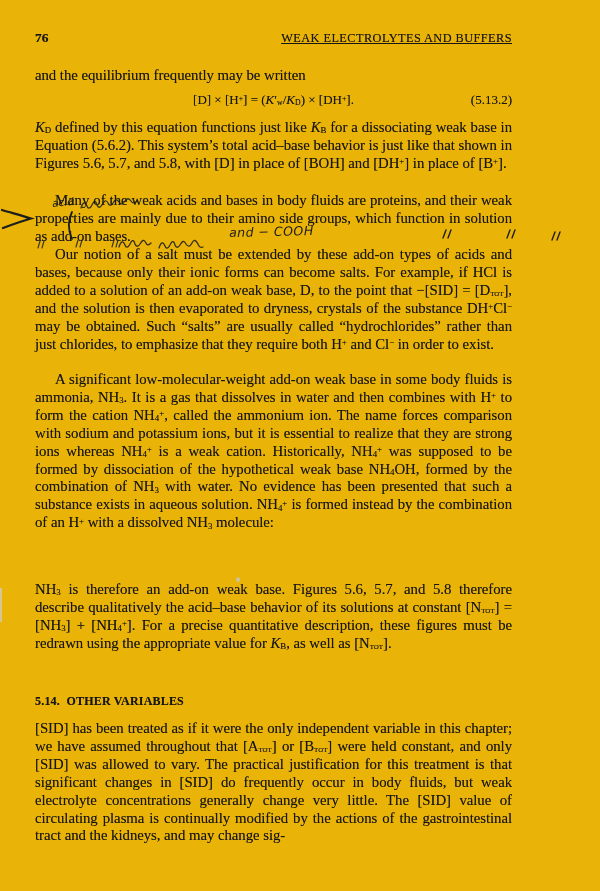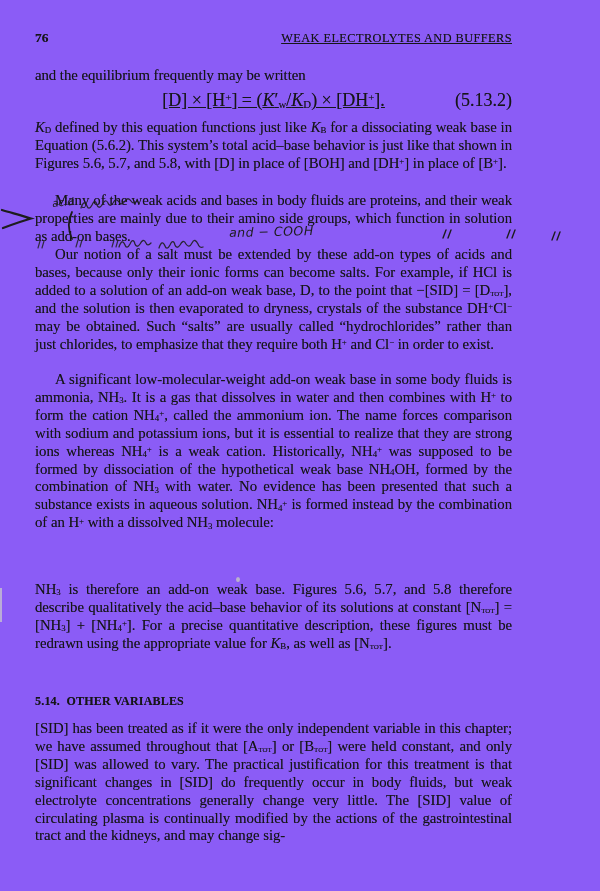--- a/index.html
+++ b/index.html
@@ -1,34 +1,34 @@
 <!DOCTYPE html>
 <html><head>
 <meta charset="utf-8">
 <style>
   html,body{margin:0;padding:0;background:#ffffff;}
   .page{
-    position:relative;width:600px;height:891px;background:#8b5cf6;
+    position:relative;width:600px;height:891px;background:#eab308;
     font-family:"Liberation Serif","DejaVu Serif",serif;color:#161616;overflow:hidden;
   }
   .hdr{position:absolute;top:30px;left:35px;width:477px;display:flex;justify-content:space-between;align-items:baseline;}
   .pgnum{font-weight:700;font-size:13.5px;text-shadow:0 0 .35px rgba(0,0,0,.5);}
   .rh{font-size:12.3px;letter-spacing:.45px;text-shadow:0 0 .3px rgba(0,0,0,.5);text-decoration:underline;}
   .t{
     position:absolute;left:35px;width:477px;margin:0;
     font-size:14.8px;line-height:17.9px;letter-spacing:-.05px;
     text-shadow:0 0 .35px rgba(0,0,0,.45);
   }
   .j{text-align:justify;}
   .ind{text-indent:20px;}
   sub,sup{font-size:.6em;line-height:0;position:relative;vertical-align:baseline;}
   sup{top:-.42em;}
   sub{bottom:-.15em;}
   small{font-size:.78em;letter-spacing:0;}
-  .eqrow{position:absolute;left:35px;width:477px;text-align:center;font-size:18px;line-height:18px;text-shadow:0 0 .35px rgba(0,0,0,.45);text-decoration:underline;}
+  .eqrow{position:absolute;left:35px;width:477px;text-align:center;font-size:13px;line-height:18px;text-shadow:0 0 .35px rgba(0,0,0,.45);}
   .eqnum{position:absolute;right:0;top:0;}
   .eq2{transform:translateX(-16px);}
   .sect{position:absolute;left:35px;margin:0;font-size:12px;font-weight:700;letter-spacing:.2px;text-shadow:0 0 .35px rgba(0,0,0,.5);}
   
   .hw{position:absolute;font-family:"DejaVu Sans",sans-serif;font-style:italic;color:#1d1d1d;white-space:nowrap;}
   .hw-cooh{left:229px;top:224px;font-size:12.5px;letter-spacing:.5px;transform:rotate(-1.5deg);}
   .hw-acid{left:52px;top:196px;font-size:10.5px;transform:rotate(-5deg);}
   svg.ann{position:absolute;overflow:visible;}
   .faint-edge{position:absolute;left:0;top:588px;width:2px;height:34px;background:#cfcfcc;opacity:.7;}
   .faint-dot{position:absolute;left:236px;top:577px;width:4px;height:5px;background:#c7c7c3;border-radius:50%;opacity:.8;}

